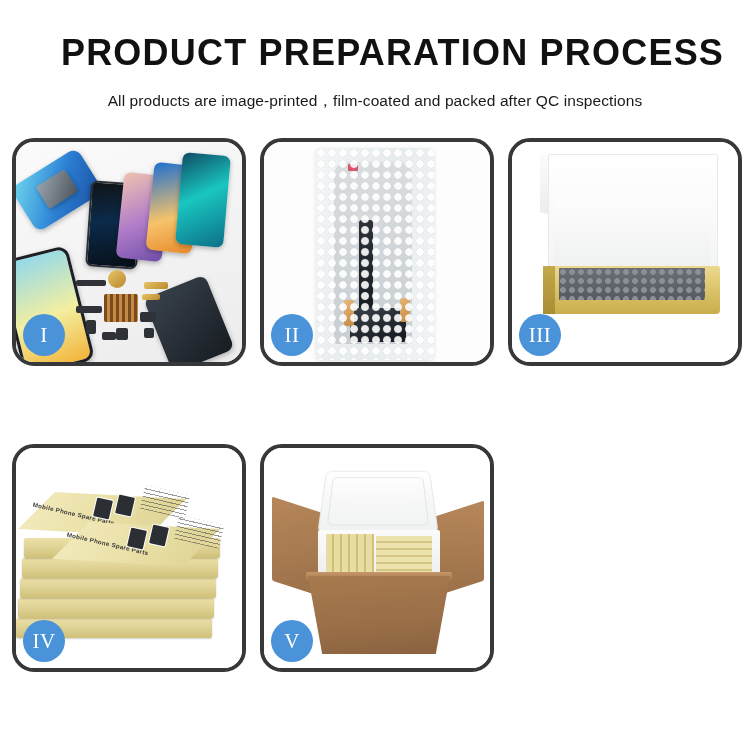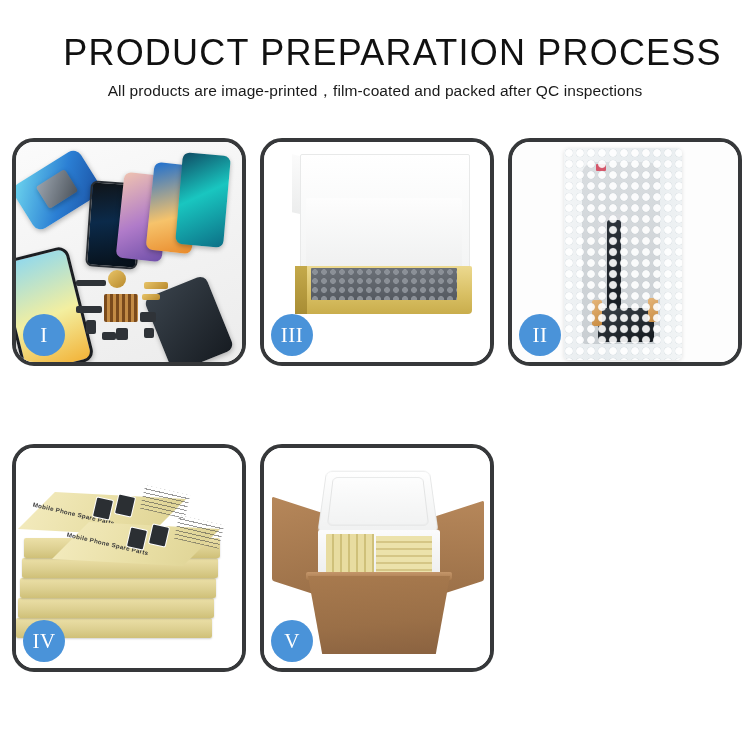--- a/index.html
+++ b/index.html
@@ -7,27 +7,27 @@
     width:750px;height:750px;
     background:#ffffff;
     font-family:"Liberation Sans", sans-serif;
     overflow:hidden;
   }
   .page{position:relative;width:750px;height:750px;}
 
   
   .header{padding-top:34px;text-align:center;}
   .title{
-    font-size:36px;font-weight:400;color:#111111;
+    font-size:36px;font-weight:700;color:#111111;
     letter-spacing:1.2px;line-height:1.05;
     white-space:nowrap;
     margin-left:35px;
   }
   .subtitle{
-    margin-top:9px;font-size:15.5px;color:#1a1a1a;font-weight:400;
+    margin-top:19px;font-size:15.5px;color:#1a1a1a;font-weight:400;
     letter-spacing:.1px;white-space:nowrap;
   }
 
   
   .grid{
     position:absolute;left:12px;top:138px;
     width:726px;
     display:grid;
     grid-template-columns:repeat(3,234px);
     grid-template-rows:repeat(2,228px);
@@ -212,47 +212,47 @@
         <div class="gold" style="left:92px;top:128px;width:18px;height:18px;border-radius:50%;"></div>
         <div class="gold" style="left:128px;top:140px;width:24px;height:7px;"></div>
         <div class="gold" style="left:126px;top:152px;width:18px;height:6px;"></div>
         <div class="chip" style="left:60px;top:164px;width:26px;height:7px;"></div>
         <div class="chip" style="left:128px;top:186px;width:10px;height:10px;"></div>
       </div>
       <div class="badge">I</div>
     </div>
 
     <div class="panel">
-      <div class="photo p3">
-        <div class="lidflapL"></div>
-        <div class="lidflapR"></div>
-        <div class="lid3"></div>
-        <div class="foam3"></div>
-        <div class="tray3">
-            <i class="corner"></i>
-          </div>
-        <div class="trayin"></div>
-      </div>
-      <div class="badge">III</div>
-    </div>
-
-    <div class="panel">
       <div class="photo p2">
         <div class="bagwrap">
           <div class="lcd"></div>
           <div class="red"></div>
           <div class="flexc"></div>
           <div class="flex"></div>
           <div class="ic-b"></div>
           <div class="tan" style="left:28px;top:152px;width:10px;height:26px;"></div>
           <div class="tan" style="left:84px;top:150px;width:10px;height:24px;"></div>
           <div class="bub"></div>
         </div>
       </div>
       <div class="badge">II</div>
+    </div>
+
+    <div class="panel">
+      <div class="photo p3">
+        <div class="lidflapL"></div>
+        <div class="lidflapR"></div>
+        <div class="lid3"></div>
+        <div class="foam3"></div>
+        <div class="tray3">
+            <i class="corner"></i>
+          </div>
+        <div class="trayin"></div>
+      </div>
+      <div class="badge">III</div>
     </div>
 
     <div class="panel">
       <div class="photo p4">
         <div class="stack">
           <div class="bx" style="left:0px;top:152px;width:196px;height:20px;"></div>
           <div class="bx" style="left:2px;top:132px;width:196px;height:20px;"></div>
           <div class="bx" style="left:4px;top:112px;width:196px;height:20px;"></div>
           <div class="bx" style="left:6px;top:92px;width:196px;height:20px;"></div>
           <div class="bx" style="left:8px;top:72px;width:196px;height:20px;"></div>

